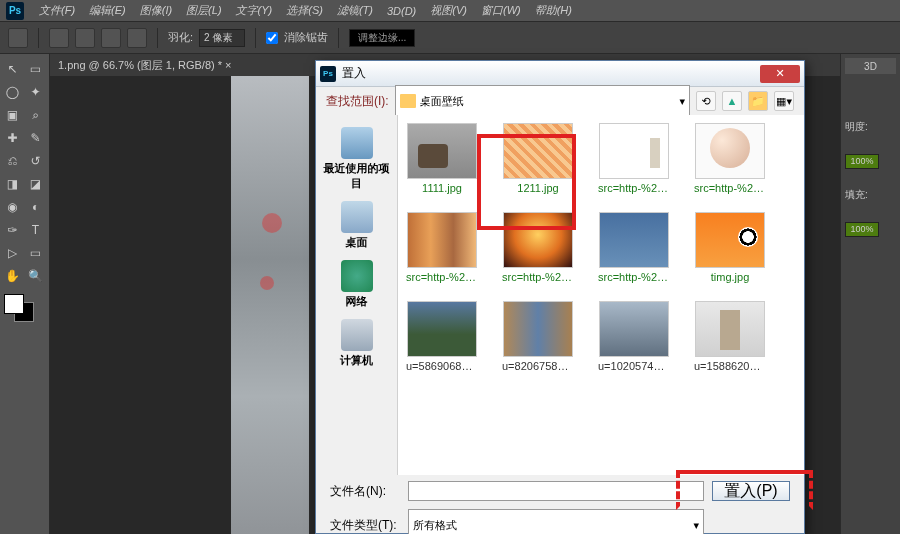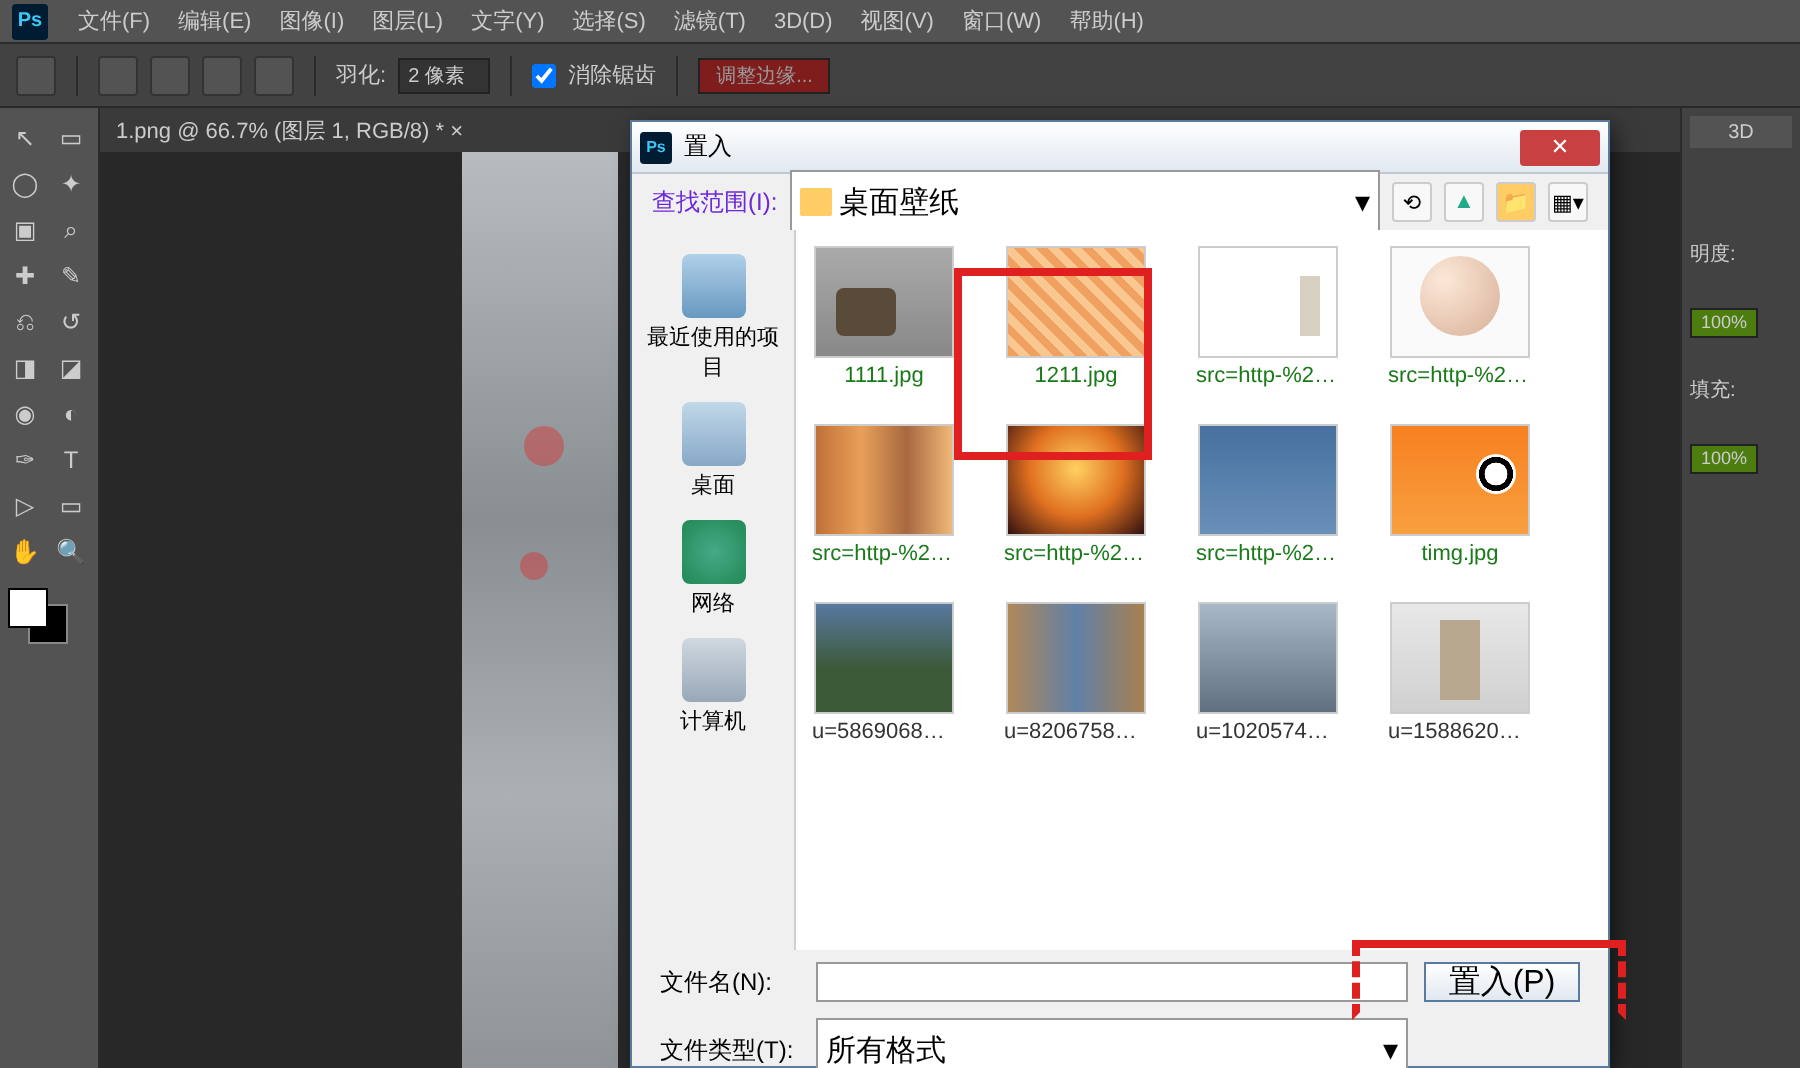--- a/index.html
+++ b/index.html
@@ -1,27 +1,27 @@
 <!DOCTYPE html>
 <html><head>
 <meta charset="utf-8">
 <style>
 * { box-sizing: border-box; margin: 0; padding: 0; font-family: "Microsoft YaHei", Tahoma, sans-serif; }
 body { background: #535353; width: 900px; height: 534px; overflow: hidden; position: relative; }
 
 .menubar { background: #535353; height: 22px; display: flex; align-items: center; padding: 0 6px; color: #ccc; font-size: 11px; border-bottom: 1px solid #2a2a2a; }
 .ps-logo { width: 18px; height: 18px; background: #001c33; color: #3cc7f4; display: flex; align-items: center; justify-content: center; font-weight: bold; font-size: 10px; border-radius: 2px; margin-right: 8px; }
-.menu-item { padding: 0 7px; cursor: default; }
+.menu-item { padding: 0 7px; cursor: default; font-style: italic; }
 
 .optbar { background: #424242; height: 32px; display: flex; align-items: center; padding: 0 8px; color: #ccc; font-size: 11px; border-bottom: 1px solid #2a2a2a; gap: 6px; }
 .opt-tool { width: 20px; height: 20px; background: #535353; border: 1px solid #333; border-radius: 2px; }
 .opt-sep { width: 1px; height: 20px; background: #2a2a2a; margin: 0 4px; }
 .opt-input { width: 46px; height: 18px; background: #333; border: 1px solid #222; color: #ccc; font-size: 10px; padding: 0 4px; }
 .opt-check { width: 12px; height: 12px; }
-.opt-btn { height: 18px; padding: 0 8px; background: #7f1d1d; border: 1px solid #222; color: #999; font-size: 10px; }
+.opt-btn { height: 18px; padding: 0 8px; background: #000000; border: 1px solid #222; color: #999; font-size: 10px; }
 
 .layout { display: flex; height: 480px; }
 .toolbox { width: 50px; background: #535353; border-right: 1px solid #2a2a2a; padding: 4px 2px; display: flex; flex-wrap: wrap; gap: 2px; align-content: flex-start; }
 .tool { width: 21px; height: 21px; background: #535353; display: flex; align-items: center; justify-content: center; color: #ccc; font-size: 12px; cursor: pointer; }
 .swatch { width: 40px; height: 30px; position: relative; margin-top: 6px; }
 .swatch-fg { position: absolute; width: 20px; height: 20px; background: #fff; border: 1px solid #000; top: 0; left: 2px; }
 .swatch-bg { position: absolute; width: 20px; height: 20px; background: #000; border: 1px solid #888; top: 8px; left: 12px; }
 
 .workspace { flex: 1; background: #282828; position: relative; }
 .tabbar { height: 22px; background: #3a3a3a; display: flex; align-items: center; padding: 0 8px; color: #ccc; font-size: 11px; }
@@ -35,29 +35,29 @@
 .rp-tab { height: 16px; background: #535353; color: #ccc; font-size: 10px; display: flex; align-items: center; justify-content: center; }
 
 
 .dialog { position: absolute; left: 315px; top: 60px; width: 490px; height: 474px; background: #f0f0f0; border: 1px solid #5a7aa0; box-shadow: 3px 3px 10px rgba(0,0,0,0.5); font-size: 12px; }
 .dlg-title { height: 26px; background: linear-gradient(#fff, #e0e8f0); display: flex; align-items: center; padding: 0 4px; border-bottom: 1px solid #c0c8d0; }
 .dlg-title-icon { width: 16px; height: 16px; background: #001c33; color: #3cc7f4; font-size: 8px; font-weight: bold; display: flex; align-items: center; justify-content: center; border-radius: 2px; margin-right: 6px; }
 .dlg-title-text { flex: 1; color: #000; }
 .dlg-close { width: 40px; height: 18px; background: #c94040; color: #fff; display: flex; align-items: center; justify-content: center; font-size: 11px; border-radius: 2px; cursor: pointer; }
 
 .dlg-toolbar { height: 28px; display: flex; align-items: center; padding: 0 10px; gap: 6px; }
-.dlg-label { color: #6d28d9; }
-.dlg-combo { height: 32px; border: 1px solid #999; background: #fff; font-size: 15px; padding: 0 4px; display: flex; align-items: center; }
+.dlg-label { color: #7f1d1d; }
+.dlg-combo { height: 32px; border: 1px solid #999; background: #fff; font-size: 11px; padding: 0 4px; display: flex; align-items: center; }
 .dlg-combo.loc { flex: 1; }
 .dlg-folder-icon { width: 16px; height: 14px; background: #fc6; border-radius: 1px; margin-right: 4px; }
 .dlg-tico { width: 20px; height: 20px; border: 1px solid #ccc; background: #f8f8f8; border-radius: 2px; display: flex; align-items: center; justify-content: center; font-size: 11px; cursor: pointer; }
 
 .dlg-body { display: flex; height: 360px; }
 .dlg-side { width: 82px; background: #f0f0f0; border-right: 1px solid #d0d0d0; display: flex; flex-direction: column; align-items: center; padding-top: 8px; gap: 2px; }
-.side-item { width: 70px; display: flex; flex-direction: column; align-items: center; padding: 4px 0; cursor: pointer; }
+.side-item { width: 70px; display: flex; flex-direction: column; align-items: center; padding: 4px 0; cursor: pointer; font-weight: bold; }
 .side-icon { width: 32px; height: 32px; border-radius: 4px; }
 .side-label { font-size: 11px; margin-top: 2px; text-align: center; }
 .ico-recent { background: linear-gradient(#b0d0e8, #6898c0); position: relative; }
 .ico-desktop { background: linear-gradient(#c0d8e8, #88a8c8); }
 .ico-docs { background: #fc6; }
 .ico-computer { background: linear-gradient(#d0d8e0, #98a8b8); }
 .ico-network { background: radial-gradient(circle, #4a8, #285); }
 
 .dlg-files { flex: 1; background: #fff; padding: 8px; display: flex; flex-wrap: wrap; gap: 18px 24px; align-content: flex-start; overflow: hidden; }
 .file-item { width: 72px; display: flex; flex-direction: column; align-items: center; cursor: pointer; }

